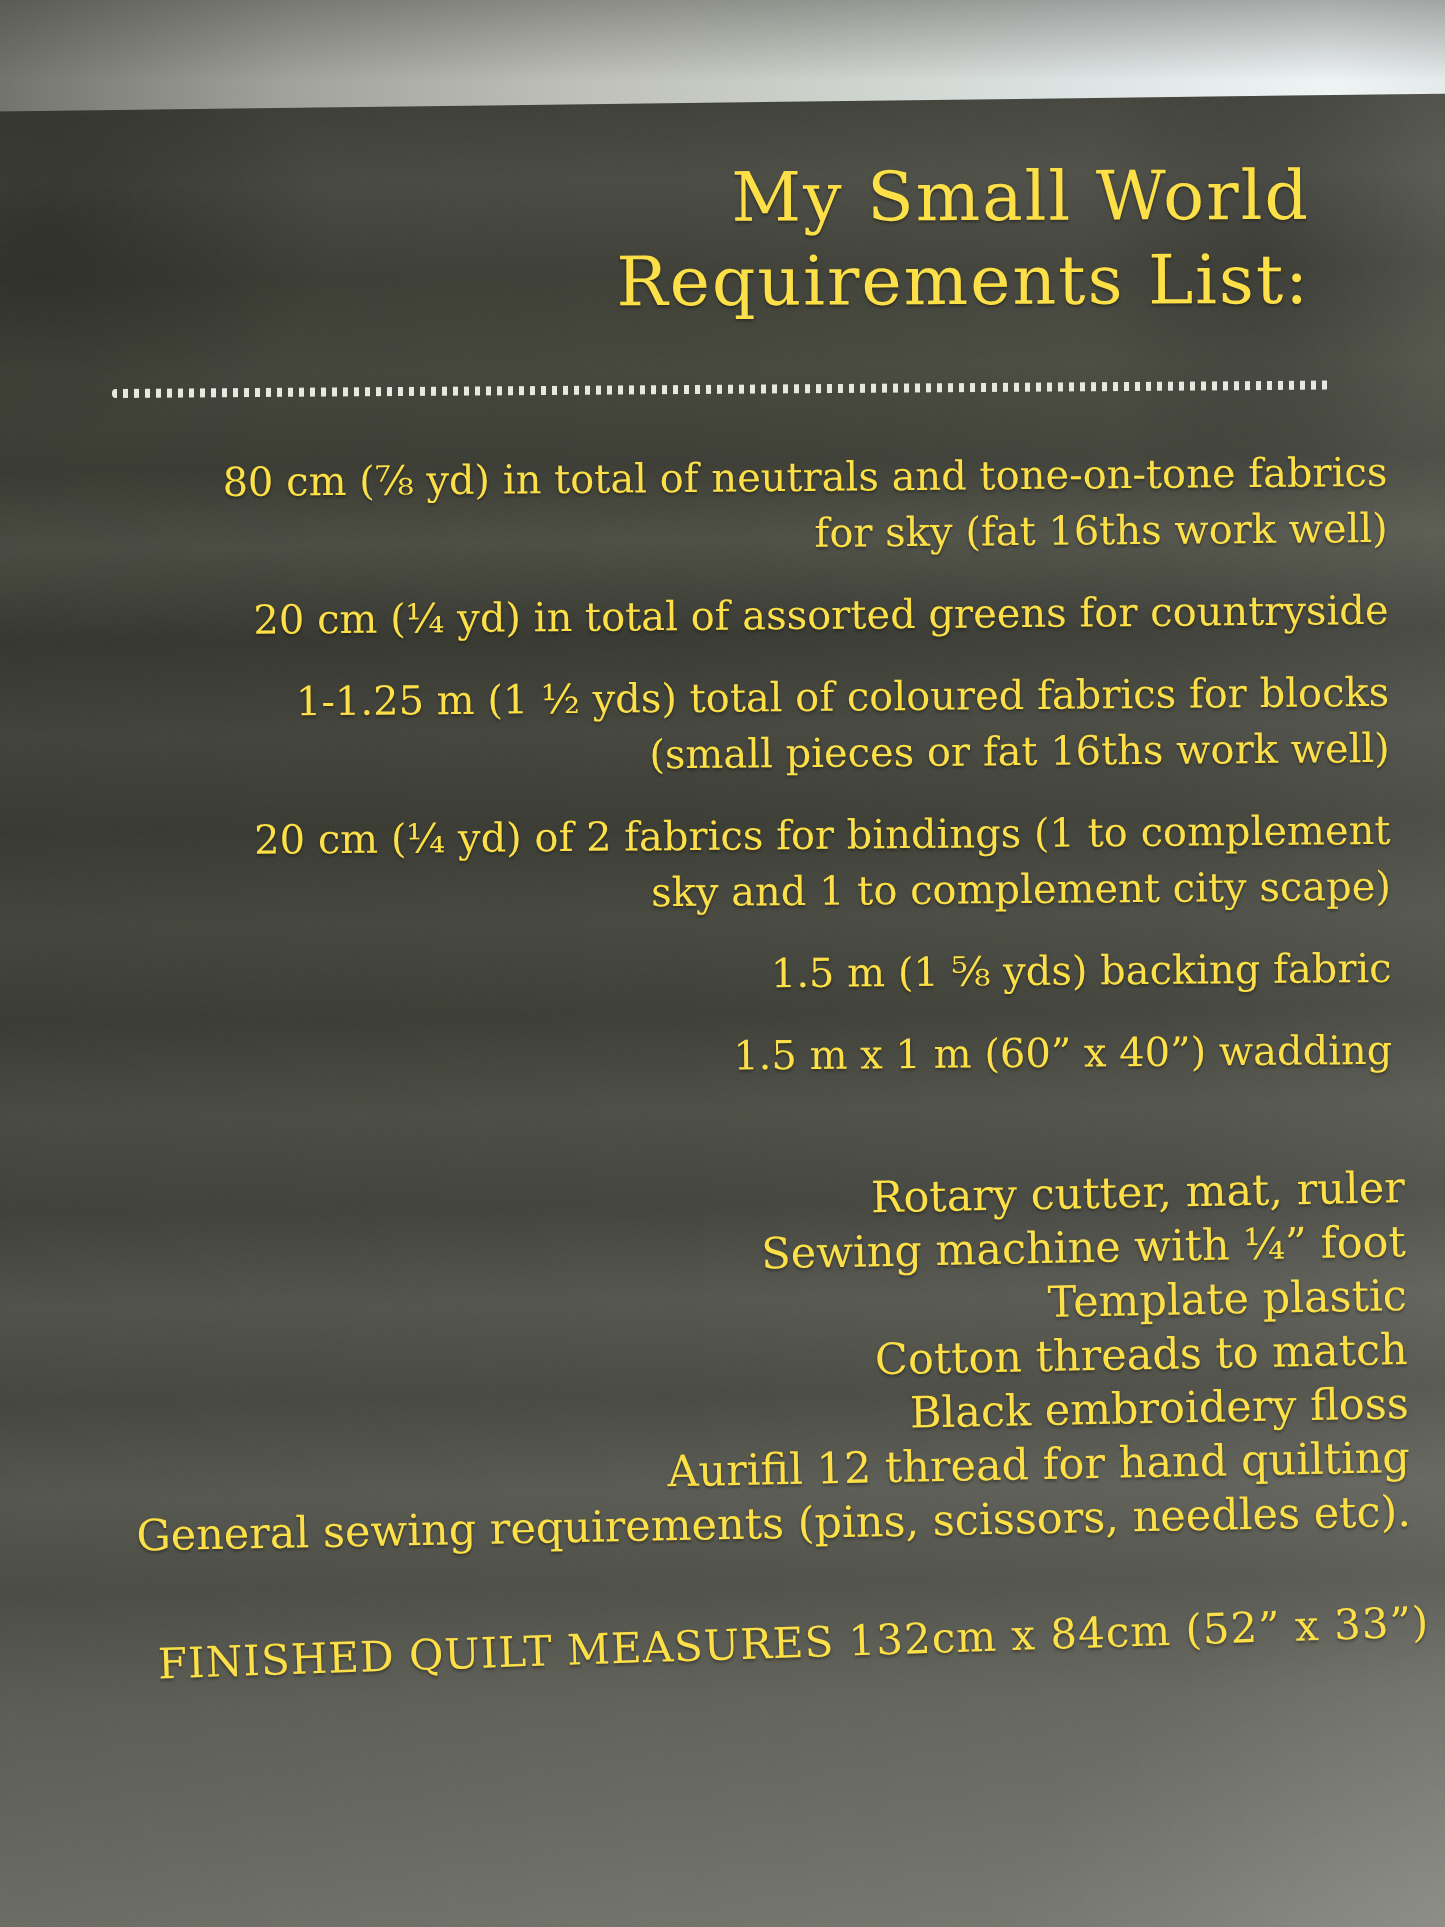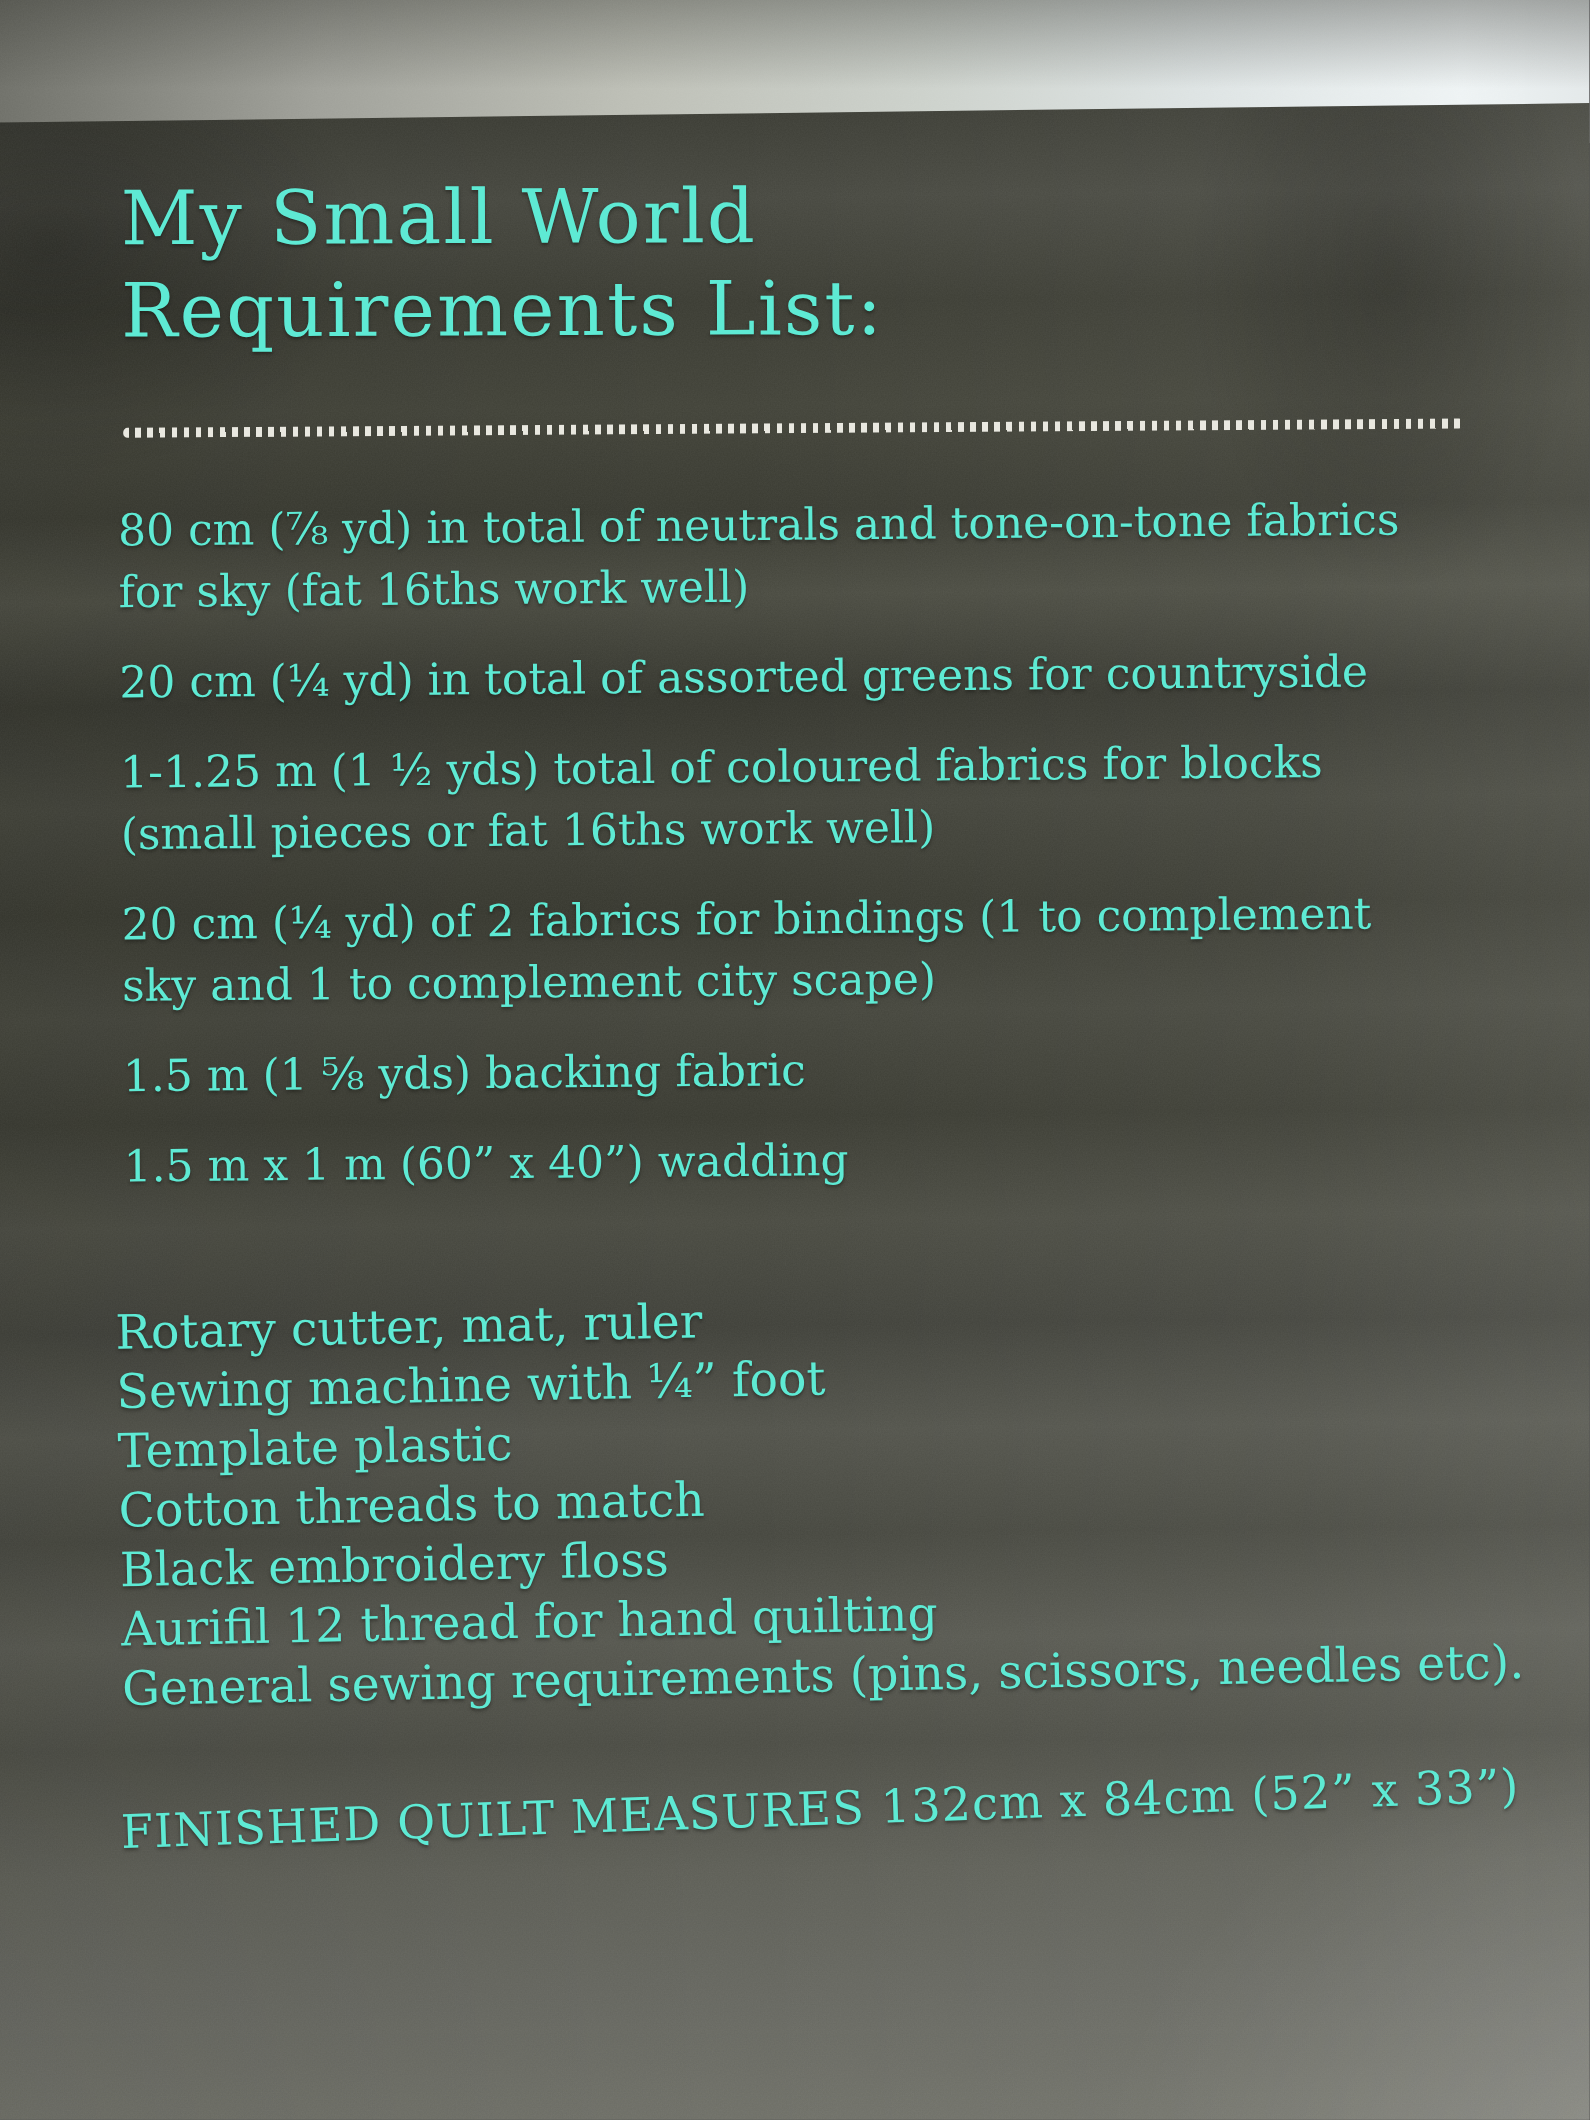--- a/index.html
+++ b/index.html
@@ -26,21 +26,21 @@
       radial-gradient(260px 420px at 84% 8%, rgba(0,0,0,0.20), rgba(0,0,0,0) 70%),
       radial-gradient(900px 700px at 100% 100%, rgba(255,255,255,0.14), rgba(255,255,255,0) 60%),
       linear-gradient(to right, rgba(0,0,0,0.07), rgba(0,0,0,0) 45%, rgba(255,255,255,0.04) 78%, rgba(255,255,255,0.10) 100%),
       linear-gradient(to bottom,
         #3c3d35 0%, #474840 4%, #3b3c33 9%, #424339 14%, #393a31 19%,
         #4a4b41 23%, #35362e 28%, #42433a 33%, #383930 38%, #44453c 43%,
         #3a3b32 48%, #4a4b42 53%, #40413a 58%, #52534b 63%, #46473f 68%,
         #575850 73%, #4c4d45 78%, #5e5f57 84%, #666760 90%, #6e6f67 95%, #74756d 100%);
   }
   .grain{position:absolute;left:0;top:0;width:1445px;height:1927px;opacity:.10;pointer-events:none;}
-  .content{position:absolute;left:0;top:0;width:1445px;height:1519px;color:#5eead4;}
+  .content{position:absolute;left:0;top:0;width:1445px;height:1519px;color:#fde047;text-align:right;}
   .content .blk{position:absolute;transform-origin:left center;text-shadow:0 2px 3px rgba(15,15,10,0.45);}
   .title{
     left:110px;top:158px;width:1200px;
     font-size:68px;line-height:84px;letter-spacing:2px;
     transform:rotate(-0.2deg);
   }
   .dots{
     left:112px;top:389px;width:1218px;height:9px;
     transform:rotate(-0.4deg);
     background:repeating-linear-gradient(90deg,#e9e8e0 0 5px,rgba(0,0,0,0) 5px 11px);

